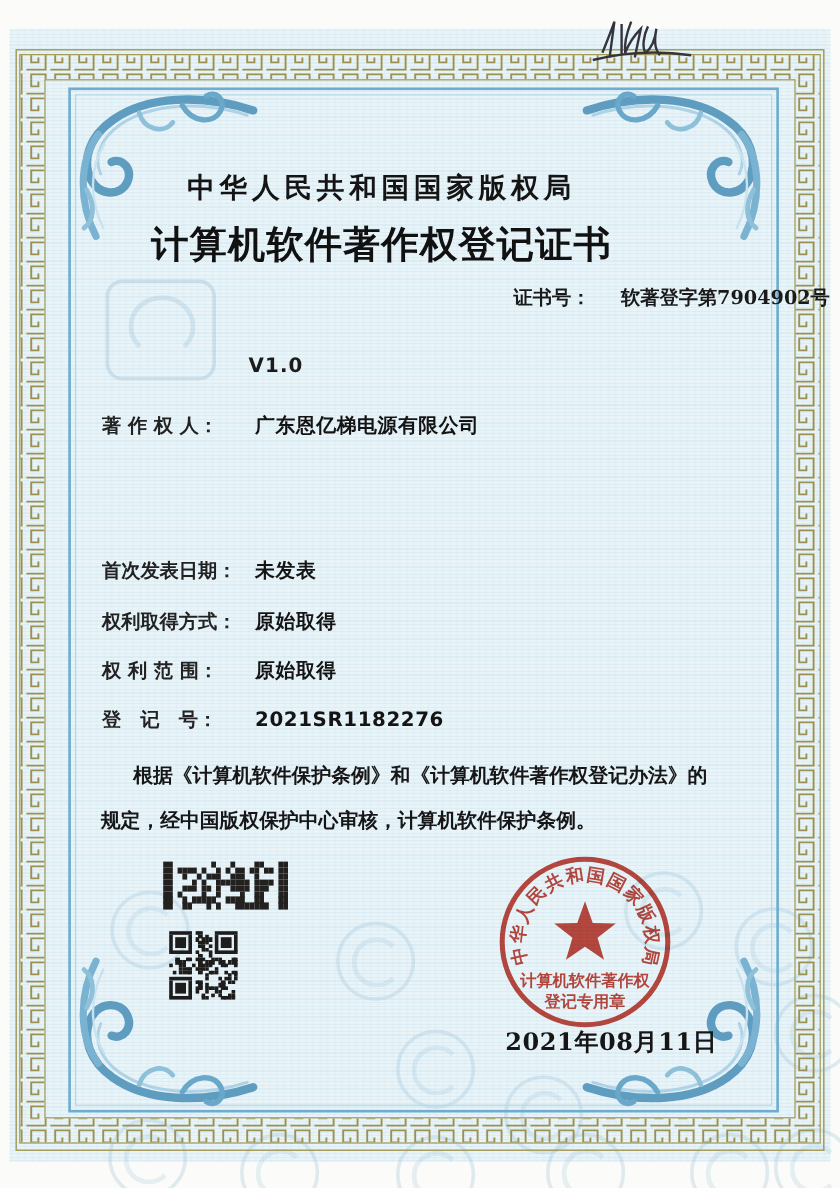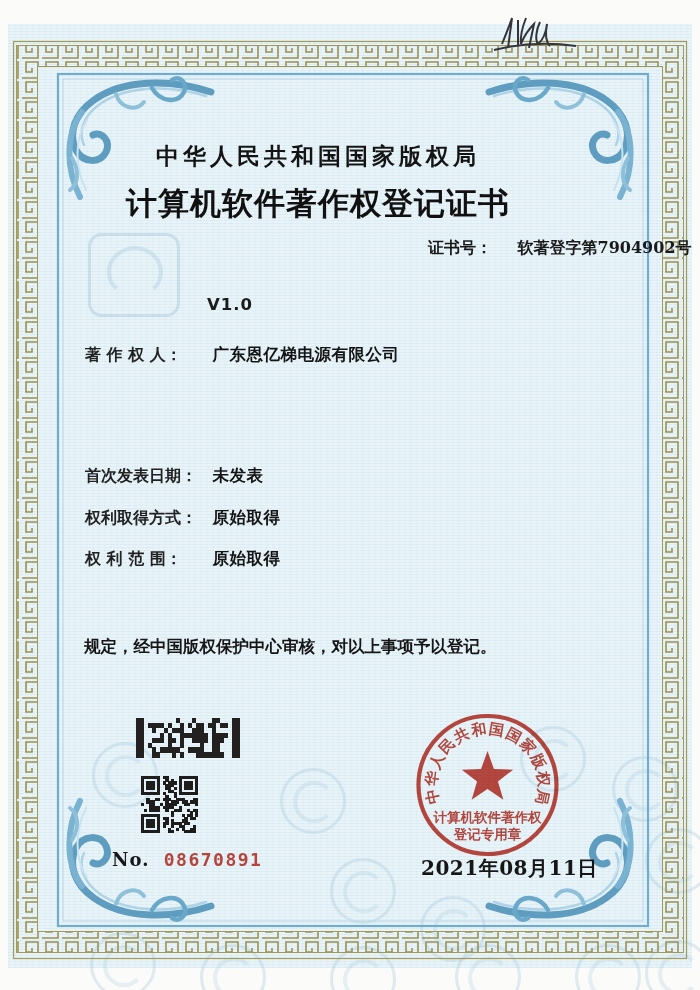--- a/index.html
+++ b/index.html
@@ -167,23 +167,28 @@
   <div class="frow" style="top:507px">
     <span class="lbl">权利取得方式：</span>
     <span class="val">原始取得</span>
   </div>
 
   <div class="frow" style="top:548px">
     <span class="lbl">权 利 范 围：</span>
     <span class="val">原始取得</span>
   </div>
 
+  <div class="frow" style="top:590px">
+    <span class="lbl">登　记　号：</span>
+    <span class="val">2021SR1182276</span>
+  </div>
 
   <div class="statement">
-    <div class="ln2">规定，经中国版权保护中心审核，对以上事项予以登记。</div>
+    <div class="ln1">根据《计算机软件保护条例》和《计算机软件著作权登记办法》的</div>
+    <div class="ln2">规定，经中国版权保护中心审核，计算机软件保护条例。</div>
   </div>
 
   <div class="barcode" id="barcode">
       <div style="left: 0px; top: 0px; width: 4px; height: 5.4px;"></div>
       <div style="left: 4px; top: 0px; width: 4px; height: 5.4px;"></div>
       <div style="left: 40px; top: 0px; width: 4px; height: 5.4px;"></div>
       <div style="left: 56px; top: 0px; width: 4px; height: 5.4px;"></div>
       <div style="left: 76px; top: 0px; width: 4px; height: 5.4px;"></div>
       <div style="left: 80px; top: 0px; width: 4px; height: 5.4px;"></div>
       <div style="left: 96px; top: 0px; width: 4px; height: 5.4px;"></div>
@@ -421,24 +426,20 @@
       <div style="left: 48.8571px; top: 51.5714px; width: 3.11429px; height: 3.11429px;"></div>
       <div style="left: 51.5714px; top: 51.5714px; width: 3.11429px; height: 3.11429px;"></div>
       <div style="left: 27.1429px; top: 54.2857px; width: 3.11429px; height: 3.11429px;"></div>
       <div style="left: 29.8571px; top: 54.2857px; width: 3.11429px; height: 3.11429px;"></div>
       <div style="left: 43.4286px; top: 54.2857px; width: 3.11429px; height: 3.11429px;"></div>
       <div style="left: 46.1429px; top: 54.2857px; width: 3.11429px; height: 3.11429px;"></div>
       <div style="left: 48.8571px; top: 54.2857px; width: 3.11429px; height: 3.11429px;"></div>
       <div style="left: 51.5714px; top: 54.2857px; width: 3.11429px; height: 3.11429px;"></div>
     </div>
 
-  <div class="serial">
-    <span class="pfx">No.</span>
-    <span class="num">08670891</span>
-  </div>
 
   <div class="issue-date">2021年08月11日</div>
 </div>
 
 <svg class="seal" width="175" height="175" viewBox="0 0 175 175">
   <defs>
     <path id="sealArc" d="M42.5,109 A51,51 0 1 1 132.5,109" fill="none"></path>
   </defs>
   <circle cx="87.5" cy="85" r="69" fill="none" stroke="#c23c30" stroke-width="4.2"></circle>
   <polygon fill="#c23c30" points="87.5,51 93.97,69.1 113.18,69.66 97.96,81.4 103.37,99.84 87.5,89 71.63,99.84 77.04,81.4 61.82,69.66 81.03,69.1"></polygon>

